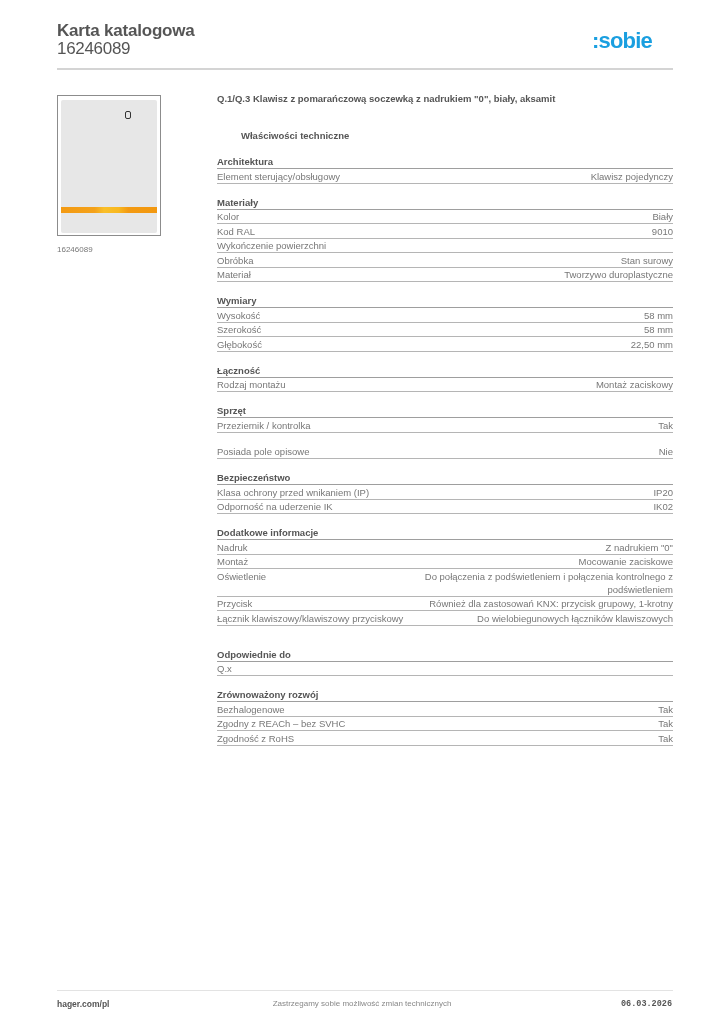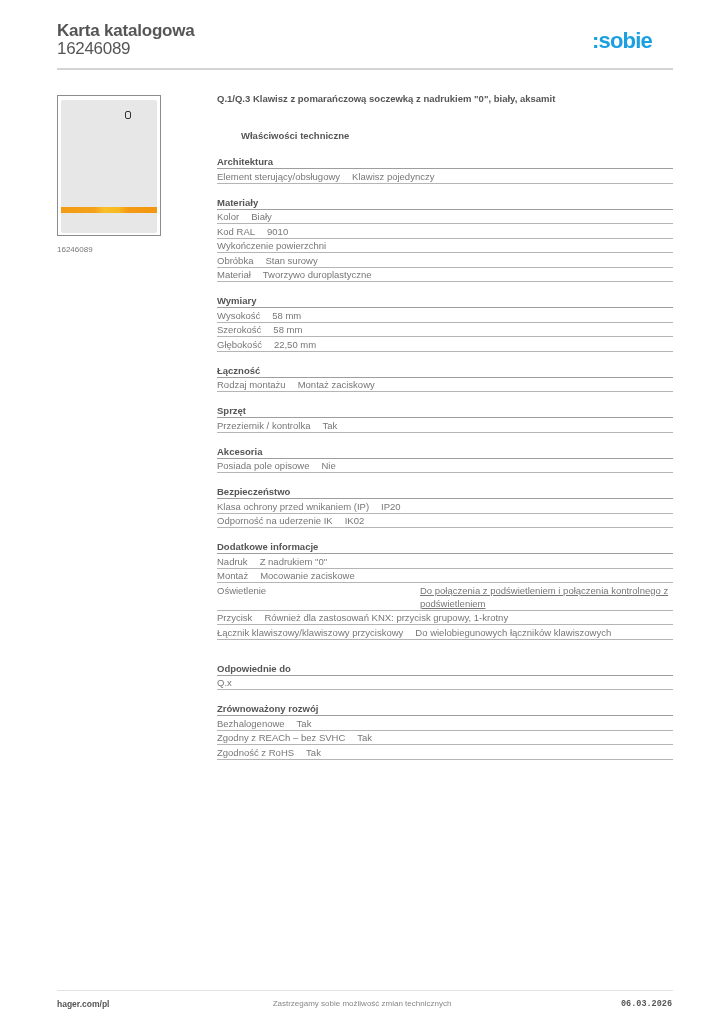--- a/index.html
+++ b/index.html
@@ -20,22 +20,22 @@
   .pic-caption { position: absolute; left: 57px; top: 245px; font-size: 8px; color: #777; }
 
   .content { position: absolute; left: 217px; top: 93px; width: 456px; }
   .product-desc { font-size: 9.5px; font-weight: bold; color: #555; height: 14px; }
   .tech-title { font-size: 9.5px; font-weight: bold; color: #555; margin-top: 23px; height: 14px; margin-left: 24px; }
 
   .section { margin-top: 12px; }
   .section-head { font-size: 9.5px; font-weight: bold; color: #555; height: 14px; border-bottom: 1px solid #9e9e9e; line-height: 14px; }
   .row { display: flex; justify-content: space-between; font-size: 9.5px; color: #777; border-bottom: 1px solid #b5b5b5; line-height: 13px; min-height: 14.5px; padding-top: 0.5px; }
   .row .k { flex: 0 0 auto; white-space: nowrap; }
-  .row .v { text-align: left; flex: 1 1 auto; padding-left: 12px; }
-  .row .v.wrap { max-width: 265px; text-decoration: underline; }
+  .row .v { text-align: right; flex: 1 1 auto; padding-left: 12px; }
+  .row .v.wrap { max-width: 265px; }
 
   .footer-rule { position: absolute; left: 57px; top: 990px; width: 616px; height: 1px; background: #e3e3e3; }
   .footer-left { position: absolute; left: 57px; top: 999px; font-size: 8.5px; font-weight: bold; color: #555; }
   .footer-center { position: absolute; left: 0; width: 724px; text-align: center; top: 999px; font-size: 8px; color: #888; }
   .footer-right { position: absolute; right: 52px; top: 999px; font-size: 8.5px; font-weight: bold; color: #555; font-family: Liberation Mono, monospace; }
 </style>
 </head>
 <body>
 
 <div class="header-title">Karta katalogowa</div>
@@ -106,21 +106,20 @@
         </div>
       </div>
       <div class="section">
         <div class="section-head">Sprzęt</div>
         <div class="row">
           <span class="k">Przeziernik / kontrolka</span>
           <span class="v">Tak</span>
         </div>
       </div>
       <div class="section">
-        <div class="section-head">Akcesoria</div>
         <div class="row">
           <span class="k">Posiada pole opisowe</span>
           <span class="v">Nie</span>
         </div>
       </div>
       <div class="section">
         <div class="section-head">Bezpieczeństwo</div>
         <div class="row">
           <span class="k">Klasa ochrony przed wnikaniem (IP)</span>
           <span class="v">IP20</span>

